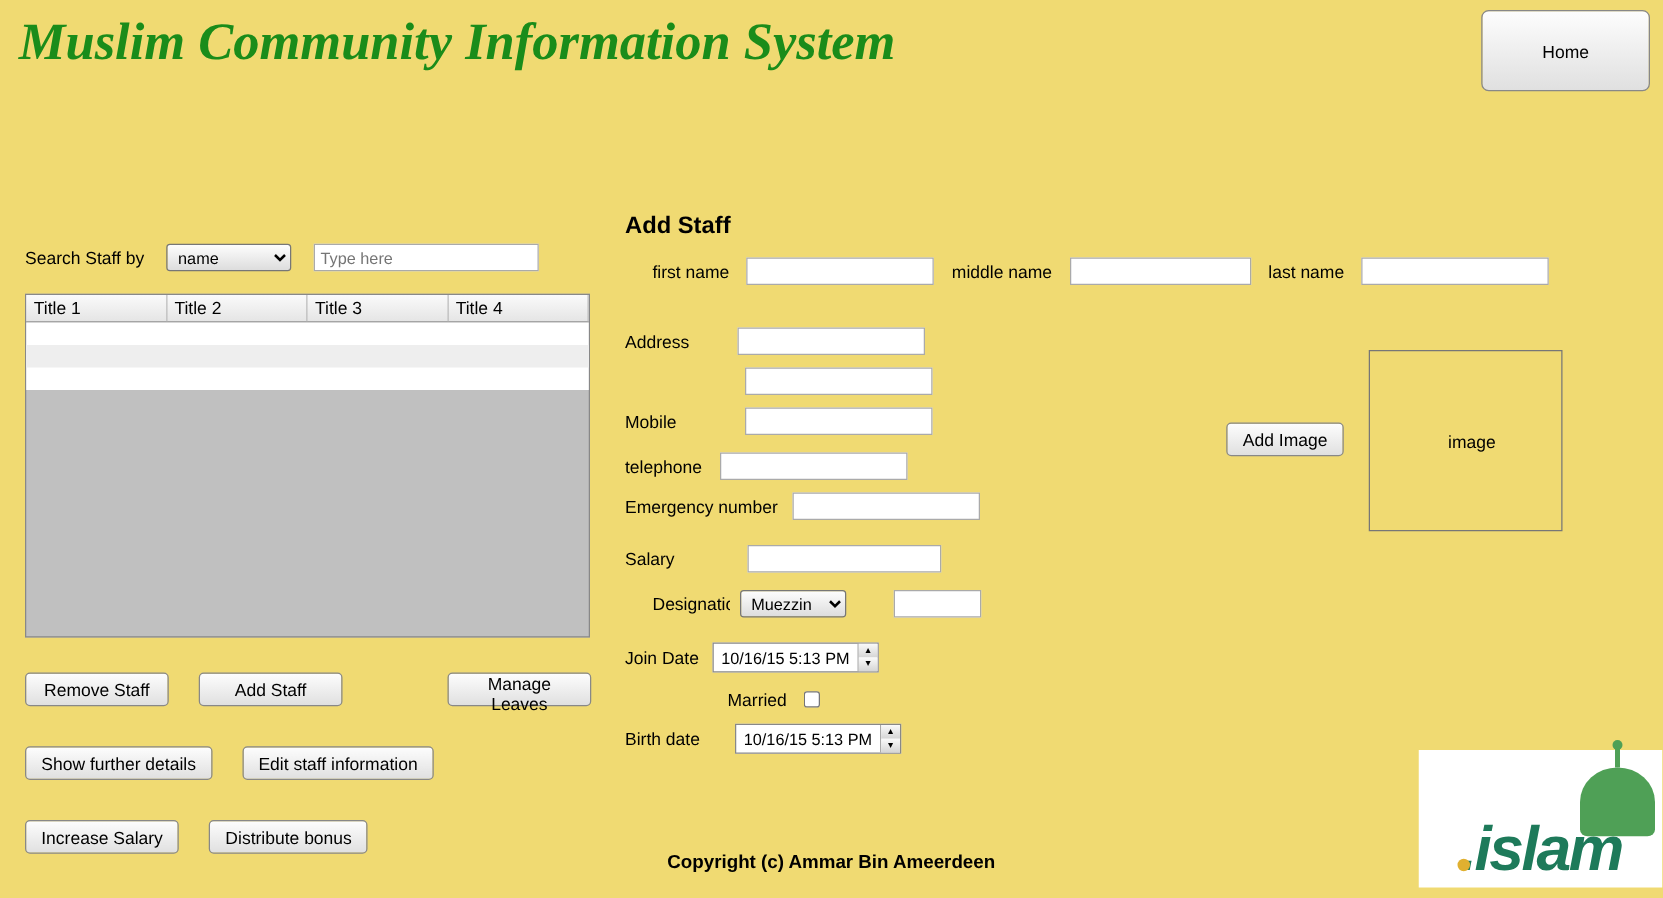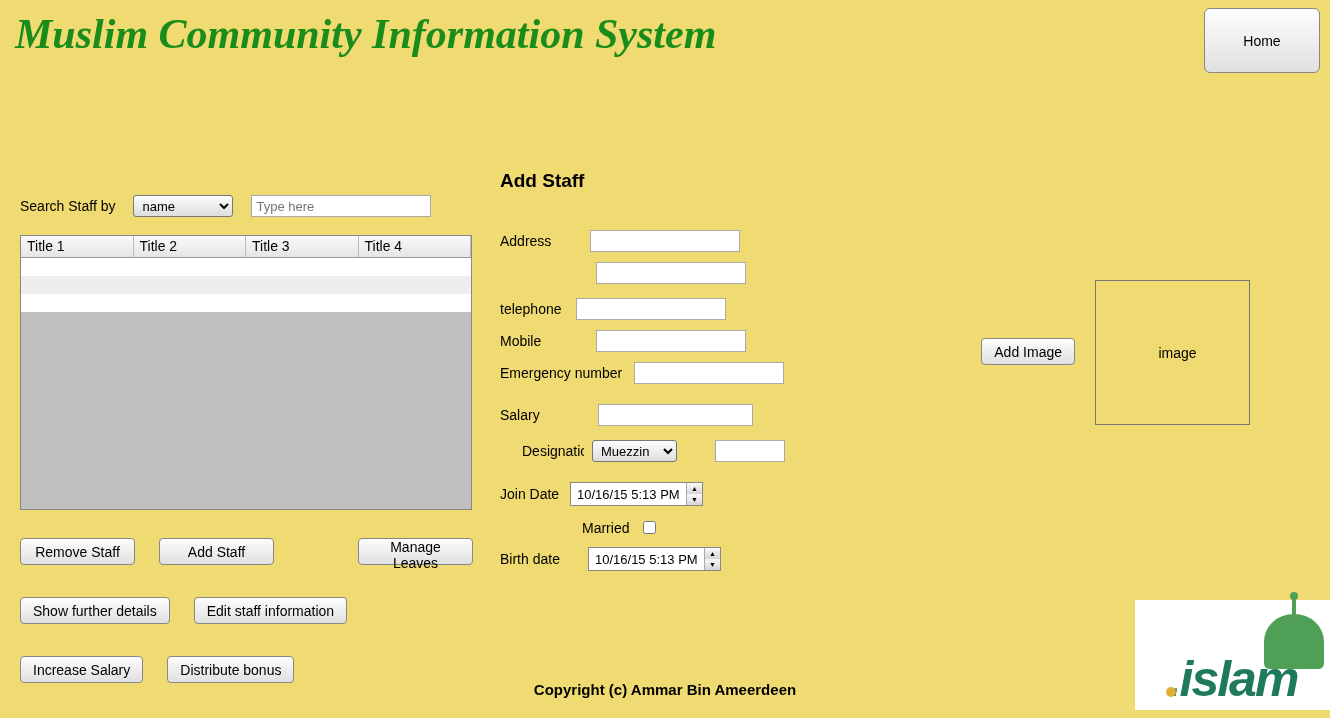--- a/index.html
+++ b/index.html
@@ -19,21 +19,21 @@
     font-style: italic;
     font-size: 42px;
     color: #1a8c1a;
     margin: 10px 0 0 15px;
     font-weight: bold;
   }
   .home-btn {
     position: absolute;
     top: 8px;
     right: 10px;
-    width: 116px;
+    width: 135px;
     height: 65px;
     background: linear-gradient(to bottom, #fdfdfd, #e0e0e0);
     border: 1px solid #888;
     border-radius: 6px;
     font-size: 14px;
     cursor: pointer;
   }
   .left-panel {
     position: absolute;
     top: 155px;
@@ -282,37 +282,51 @@
     <button class="btn">Edit staff information</button>
     <div style="flex-basis:100%;height:0"></div>
     <button class="btn">Increase Salary</button>
     <button class="btn">Distribute bonus</button>
   </div>
 </div>
 
 <div class="right-panel">
   <div class="section-title">Add Staff</div>
 
+  <div class="form-row name-row">
+    <div class="field-group">
+      <label>first name</label>
+      <input class="txt" style="width: 150px;">
+    </div>
+    <div class="field-group">
+      <label>middle name</label>
+      <input class="txt" style="width: 145px;">
+    </div>
+    <div class="field-group">
+      <label>last name</label>
+      <input class="txt" style="width: 150px;">
+    </div>
+  </div>
 
   <div style="height:24px"></div>
 
   <div class="form-row">
     <label style="width:82px">Address</label>
     <input class="txt" style="width: 150px;">
   </div>
   <div class="form-row">
     <label style="width:88px"></label>
     <input class="txt" style="width: 150px;">
   </div>
+  <div class="form-row">
+    <label style="width:88px">Mobile</label>
+    <input class="txt" style="width: 150px;">
+  </div>
   <div class="form-row" style="margin-top:14px">
     <label style="width:68px">telephone</label>
-    <input class="txt" style="width: 150px;">
-  </div>
-  <div class="form-row">
-    <label style="width:88px">Mobile</label>
     <input class="txt" style="width: 150px;">
   </div>
   <div class="form-row" style="margin-top:5px">
     <label style="width:126px">Emergency number</label>
     <input class="txt" style="width: 150px;">
   </div>
   <div class="form-row" style="margin-top:20px">
     <label style="width:90px">Salary</label>
     <input class="txt" style="width: 155px;">
   </div>

